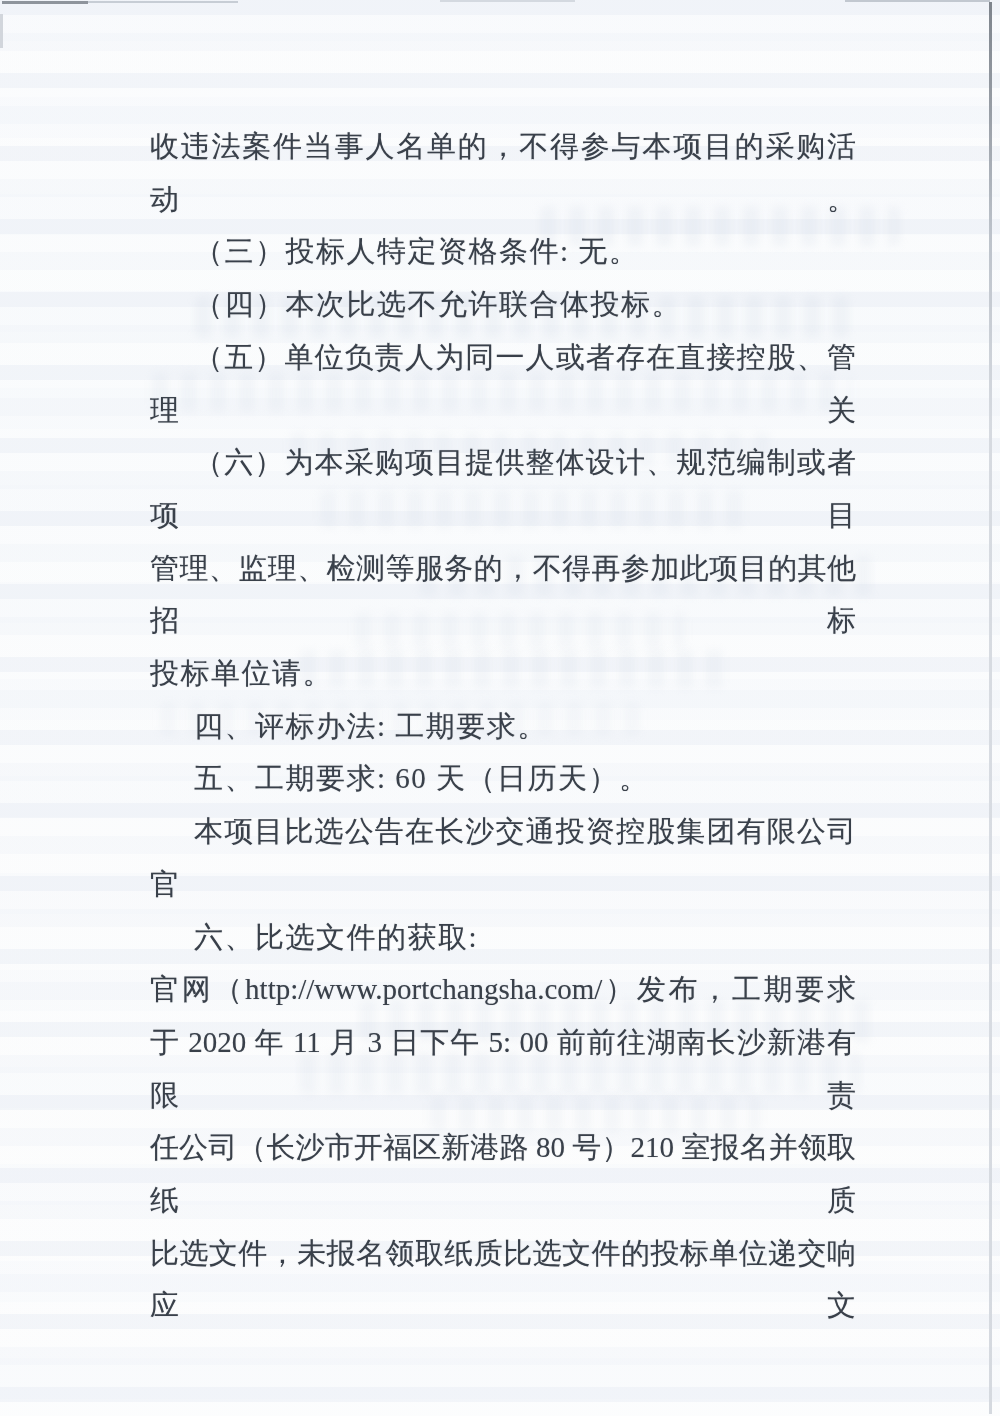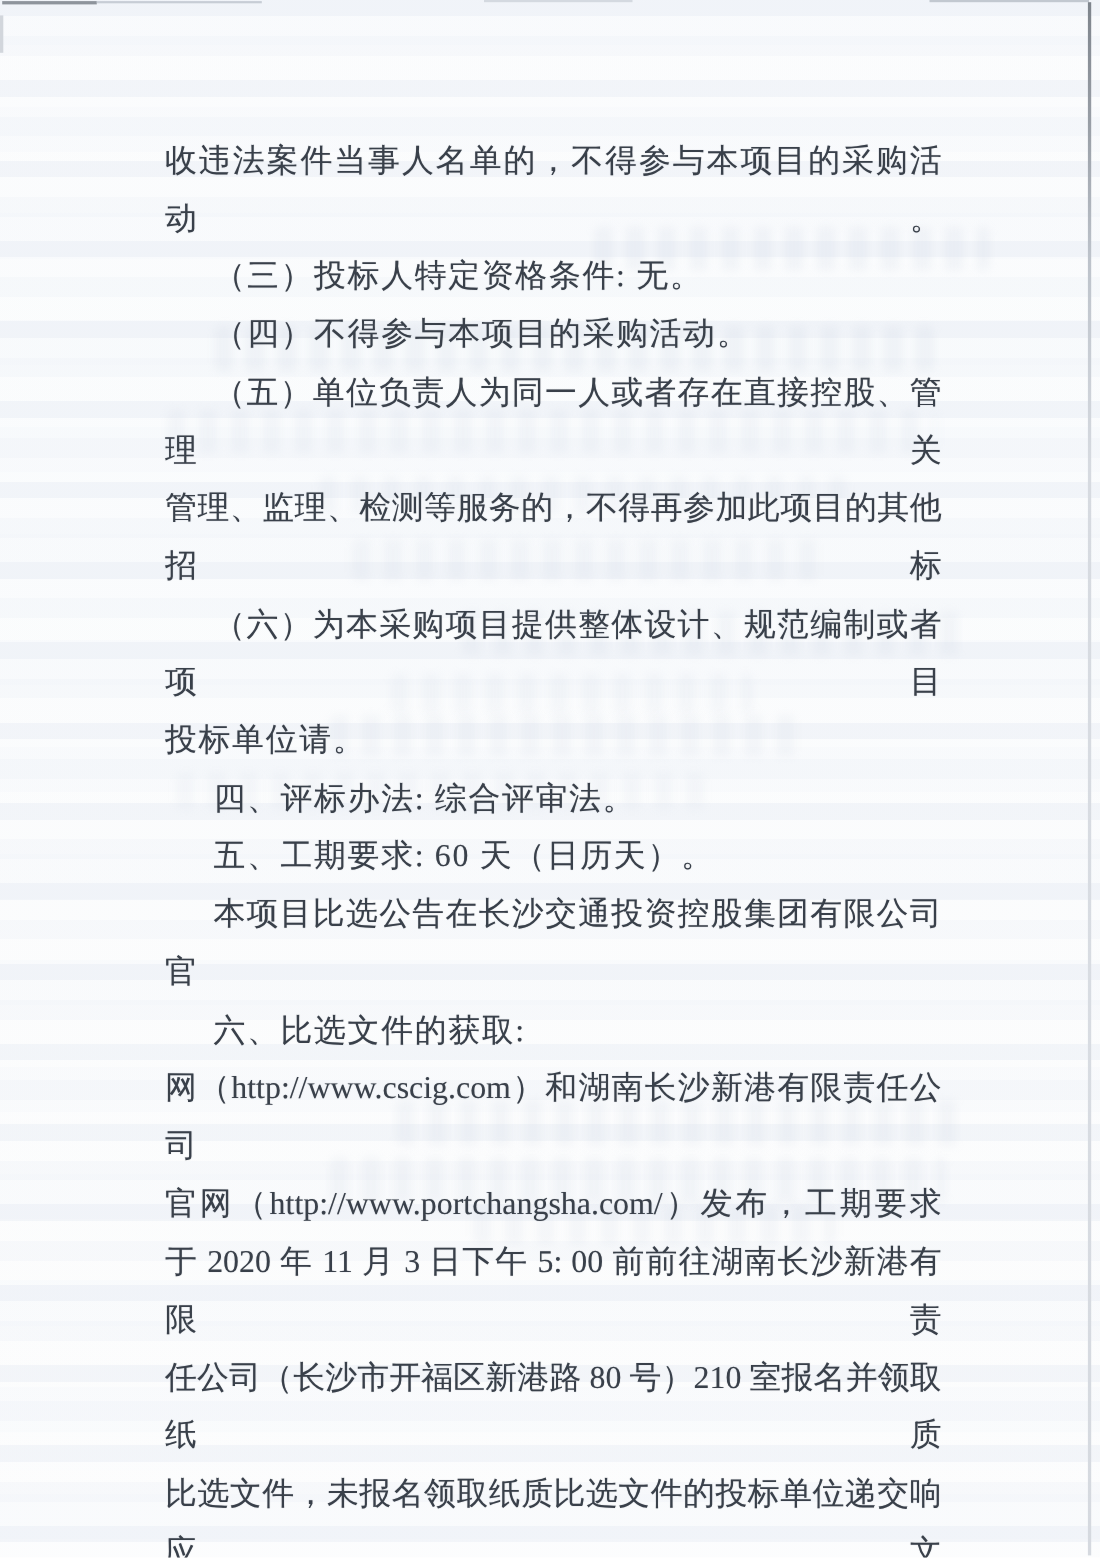--- a/index.html
+++ b/index.html
@@ -103,28 +103,27 @@
   <div class="edge-top-1"></div>
   <div class="edge-top-2"></div>
   <div class="edge-top-3"></div>
   <div class="edge-top-4"></div>
   <div class="edge-left-nub"></div>
   <div class="edge-right-line"></div>
 
   <section class="content" id="doc-lines">
       <div class="line fill">收违法案件当事人名单的，不得参与本项目的采购活动。</div>
       <div class="line indent">（三）投标人特定资格条件: 无。</div>
-      <div class="line indent">（四）不得参与本项目的采购活动。</div>
+      <div class="line indent">（四）本次比选不允许联合体投标。</div>
       <div class="line indent fill">（五）单位负责人为同一人或者存在直接控股、管理关</div>
+      <div class="line indent fill">（六）为本采购项目提供整体设计、规范编制或者项目</div>
       <div class="line fill">管理、监理、检测等服务的，不得再参加此项目的其他招标</div>
-      <div class="line indent fill">（六）为本采购项目提供整体设计、规范编制或者项目</div>
       <div class="line">投标单位请。</div>
-      <div class="line indent">四、评标办法: 综合评审法。</div>
+      <div class="line indent">四、评标办法: 工期要求。</div>
       <div class="line indent">五、工期要求: 60 天（日历天）。</div>
       <div class="line indent fill">本项目比选公告在长沙交通投资控股集团有限公司官</div>
       <div class="line indent">六、比选文件的获取:</div>
-      <div class="line fill">网（http://www.cscig.com）和湖南长沙新港有限责任公司</div>
       <div class="line fill">官网（http://www.portchangsha.com/）发布，工期要求</div>
       <div class="line fill">于 2020 年 11 月 3 日下午 5: 00 前前往湖南长沙新港有限责</div>
       <div class="line fill">任公司（长沙市开福区新港路 80 号）210 室报名并领取纸质</div>
       <div class="line fill">比选文件，未报名领取纸质比选文件的投标单位递交响应文</div>
     </section>
 </main>
 
 </body></html>

